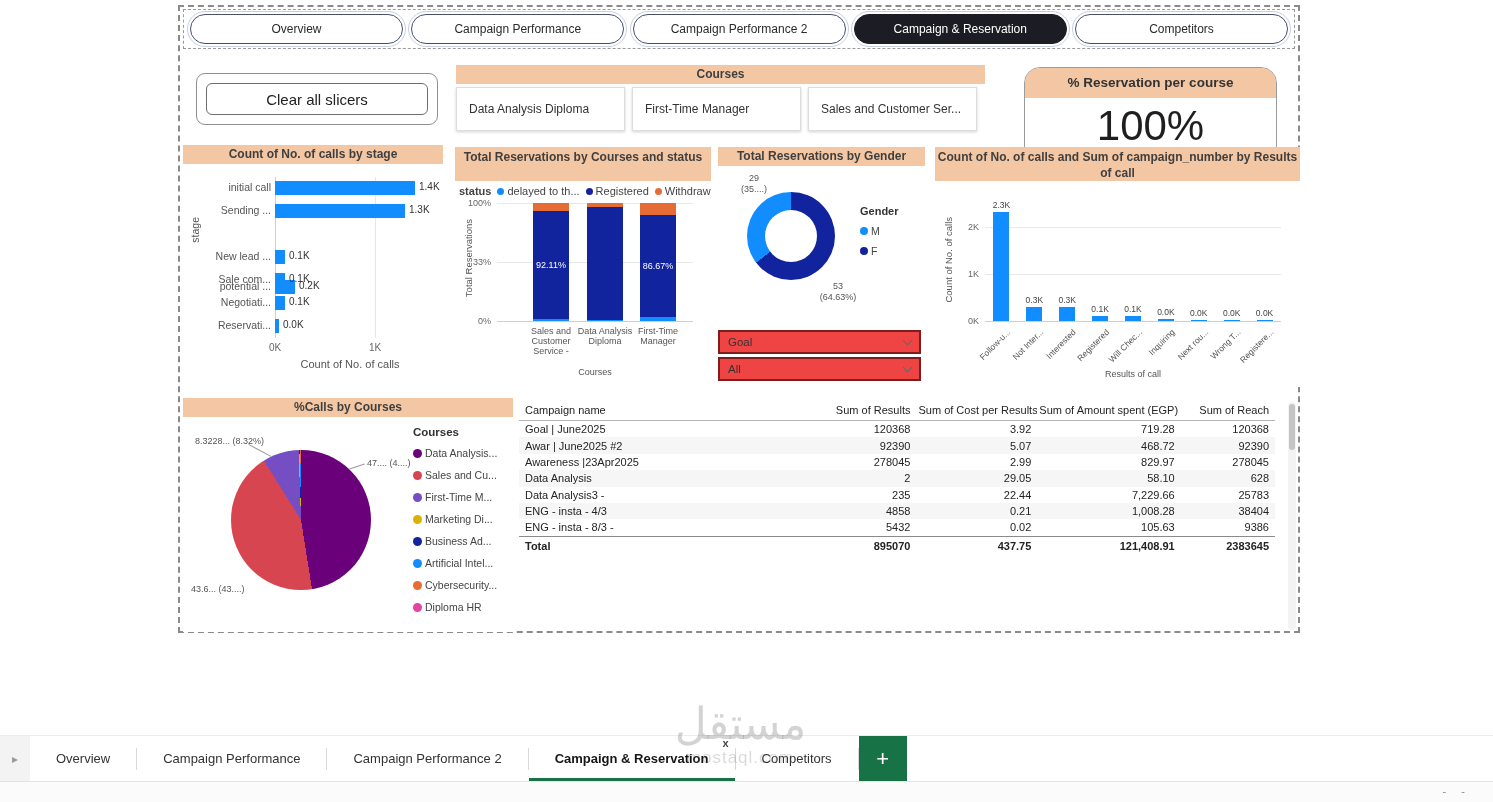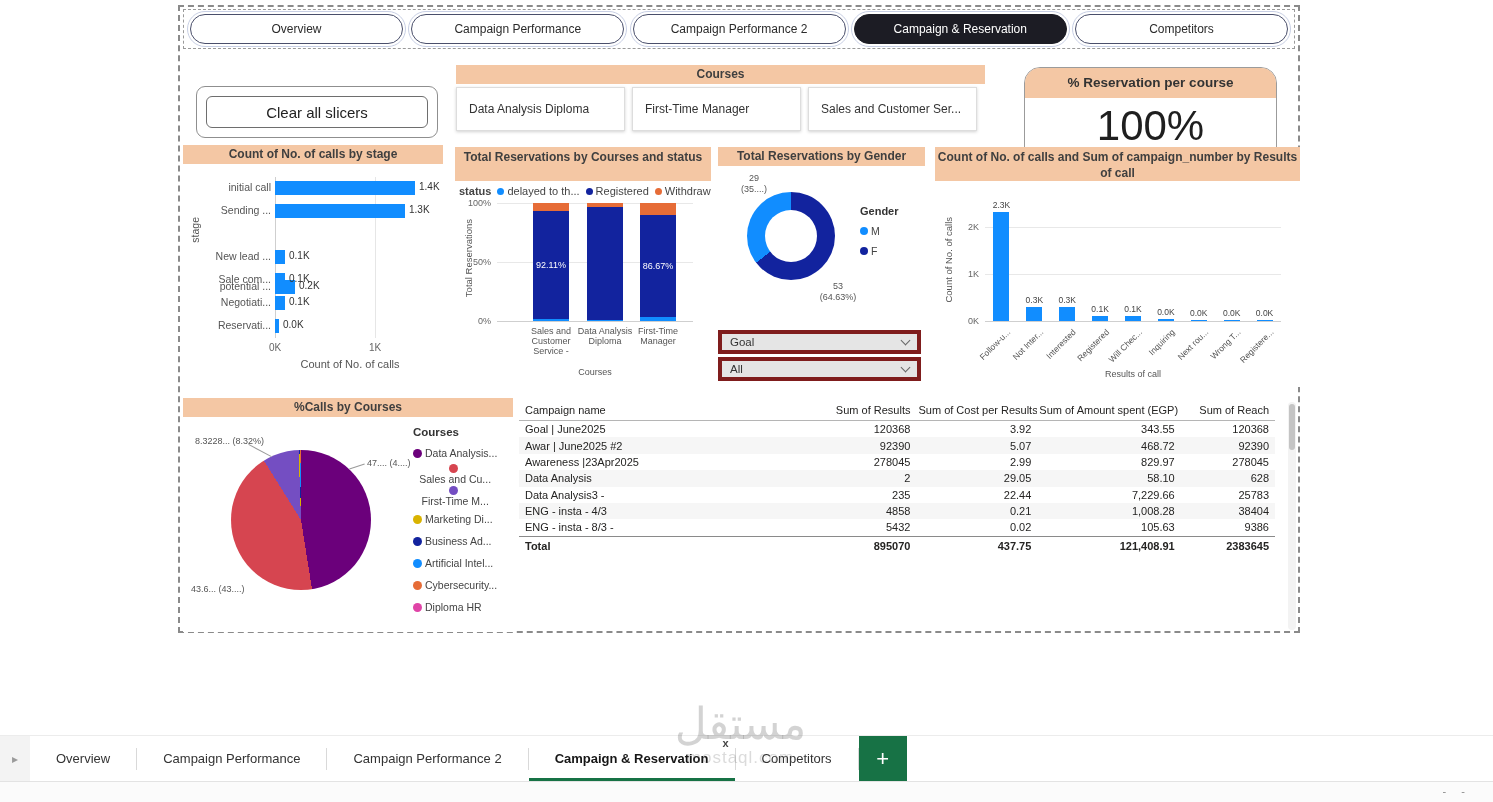--- a/index.html
+++ b/index.html
@@ -9,21 +9,21 @@
   
   .dash-outer { left:178px; top:5px; width:1122px; height:628px; border:2px dashed #8a8a8a; }
   .nav-strip  { left:183px; top:9px; width:1112px; height:40px; border:1px dashed #9a9a9a; display:flex; align-items:center; justify-content:space-between; padding:0 6px; }
 
   .nav-btn { width:213px; height:30px; border-radius:16px; background:#fff; border:1px solid #4a4f6b;
              outline:1px solid #c8cfe4; outline-offset:2px; font-size:12px; color:#2b2b2b;
              display:flex; align-items:center; justify-content:center; cursor:pointer; }
   .nav-btn.active { background:#1c1c24; color:#fff; border-color:#1c1c24; }
 
   
-  .clear-outer { left:196px; top:73px; width:242px; height:52px; border:1px solid #8f8f8f; border-radius:9px; padding:9px; background:#fff;margin-top:13px; }
+  .clear-outer { left:196px; top:73px; width:242px; height:52px; border:1px solid #8f8f8f; border-radius:9px; padding:9px; background:#fff; }
   .clear-inner { width:100%; height:100%; border:1.5px solid #6e6e6e; border-radius:6px; display:flex; align-items:center; justify-content:center; font-size:15px; color:#222; cursor:pointer; background:#fff; }
 
   .viz-title { background:#F4C7A4; color:#3f3f3f; font-size:12px; font-weight:600; text-align:center; line-height:19px; height:19px; }
   .viz-title.two { height:34px; line-height:16px; padding-top:2px; }
 
   
   .courses { left:456px; top:65px; width:529px; }
   .course-items { display:flex; gap:7px; margin-top:3px; }
   .course-item { width:169px; height:44px; background:#fff; border:1px solid #ddd; box-shadow:0 1px 3px rgba(0,0,0,0.18);
                  font-size:12px; color:#333; display:flex; align-items:center; padding-left:12px; cursor:pointer; }
@@ -62,21 +62,21 @@
   
   .c3 { left:718px; top:147px; width:207px; height:163px; }
   .donut { position:absolute; left:29px; top:45px; width:88px; height:88px; border-radius:50%; cursor:pointer; }
   .donut-hole { position:absolute; left:50%; top:50%; width:52px; height:52px; background:#fff; border-radius:50%; transform:translate(-50%,-50%); }
   .dlab { position:absolute; font-size:9px; color:#555; text-align:center; line-height:11px; }
   .legend-col { position:absolute; font-size:10.5px; color:#444; }
   .legend-col .lg-title { font-size:11px; font-weight:700; color:#333; margin-bottom:4px; }
   .legend-col .lg-item { display:flex; align-items:center; height:20px; }
 
   
-  .goal-box { left:718px; width:203px; height:24px; border:4px solid #7f1d1d; background:#e5e5e5; display:flex; align-items:center; padding:0 8px; font-size:11.5px; color:#333; cursor:pointer; }
+  .goal-box { left:718px; width:203px; height:24px; border:2px solid #7f1d1d; background:#ef4444; display:flex; align-items:center; padding:0 8px; font-size:11.5px; color:#333; cursor:pointer; }
   .chev { width:7px; height:7px; border-right:1.5px solid #666; border-bottom:1.5px solid #666; transform:rotate(45deg); margin-left:auto; margin-top:-3px; }
 
   
   .c4 { left:935px; top:147px; width:365px; height:240px; }
   .vbar { position:absolute; background:#118DFF; width:16px; cursor:pointer; }
   .vval { position:absolute; font-size:8.5px; color:#444; transform:translateX(-50%); white-space:nowrap; }
   .xcat { position:absolute; font-size:8.5px; color:#555; white-space:nowrap; transform-origin:100% 0; transform:rotate(-45deg); }
 
   
   .c5 { left:183px; top:398px; width:330px; height:234px; }
@@ -205,21 +205,21 @@
         <span>Registered</span>
       </span>
       <span style="display: inline-flex; align-items: center;">
         <span class="lg-dot" style="background: rgb(230, 108, 55);"></span>
         <span>Withdraw</span>
       </span>
     </div>
     <div class="ytitle" style="left: 8px; top: 72px; font-size: 9.5px;">Total Reservations</div>
     <div class="ytick2" style="left: 6px; top: 51px;">100%</div>
     <div class="gridh" style="left: 42px; top: 56px; width: 196px;"></div>
-    <div class="ytick2" style="left: 6px; top: 110px;">50%</div>
+    <div class="ytick2" style="left: 6px; top: 110px;">33%</div>
     <div class="gridh" style="left: 42px; top: 115px; width: 196px;"></div>
     <div class="ytick2" style="left: 6px; top: 169px;">0%</div>
     <div class="gridh" style="left: 42px; top: 174px; width: 196px;"></div>
     <div class="sbar" style="left: 78px; bottom: 64px;">
       <div class="seg" style="height: 1.77px; background: rgb(17, 141, 255);"></div>
       <div class="seg" style="height: 108.69px; background: rgb(18, 35, 158);">
         <div class="seg-lab">92.11%</div>
       </div>
       <div class="seg" style="height: 7.5402px; background: rgb(230, 108, 55);"></div>
     </div>
@@ -323,25 +323,25 @@
     <div class="cline" style="left: 64px; top: 52px; width: 26px; transform: rotate(28deg);"></div>
     <div class="callout" style="left: 184px; top: 60px;">47.... (4....)</div>
     <div class="cline" style="left: 166px; top: 68px; width: 16px; transform: rotate(-18deg);"></div>
     <div class="callout" style="left: 8px; top: 186px;">43.6... (43....)</div>
     <div class="legend-col" style="left: 230px; top: 28px;">
       <div class="lg-title" style="font-size: 11.5px;">Courses</div>
       <div class="lg-item" style="height: 22px;">
         <span class="lg-dot" style="background: rgb(107, 0, 123); width: 9px; height: 9px;"></span>
         <span>Data Analysis...</span>
       </div>
-      <div class="lg-item" style="height: 22px; flex-direction: column;">
+      <div class="lg-item" style="height: 22px;">
         <span class="lg-dot" style="background: rgb(214, 69, 80); width: 9px; height: 9px;"></span>
         <span>Sales and Cu...</span>
       </div>
-      <div class="lg-item" style="height: 22px; flex-direction: column;">
+      <div class="lg-item" style="height: 22px;">
         <span class="lg-dot" style="background: rgb(116, 78, 194); width: 9px; height: 9px;"></span>
         <span>First-Time M...</span>
       </div>
       <div class="lg-item" style="height: 22px;">
         <span class="lg-dot" style="background: rgb(217, 179, 0); width: 9px; height: 9px;"></span>
         <span>Marketing Di...</span>
       </div>
       <div class="lg-item" style="height: 22px;">
         <span class="lg-dot" style="background: rgb(18, 35, 158); width: 9px; height: 9px;"></span>
         <span>Business Ad...</span>
@@ -377,21 +377,21 @@
           <th>Sum of Cost per Results</th>
           <th>Sum of Amount spent (EGP)</th>
           <th>Sum of Reach</th>
         </tr>
       </thead>
       <tbody>
         <tr>
           <td class="first">Goal | June2025</td>
           <td>120368</td>
           <td>3.92</td>
-          <td>343.55</td>
+          <td>719.28</td>
           <td>120368</td>
         </tr>
         <tr class="band">
           <td class="first">Awar | June2025 #2</td>
           <td>92390</td>
           <td>5.07</td>
           <td>468.72</td>
           <td>92390</td>
         </tr>
         <tr>

